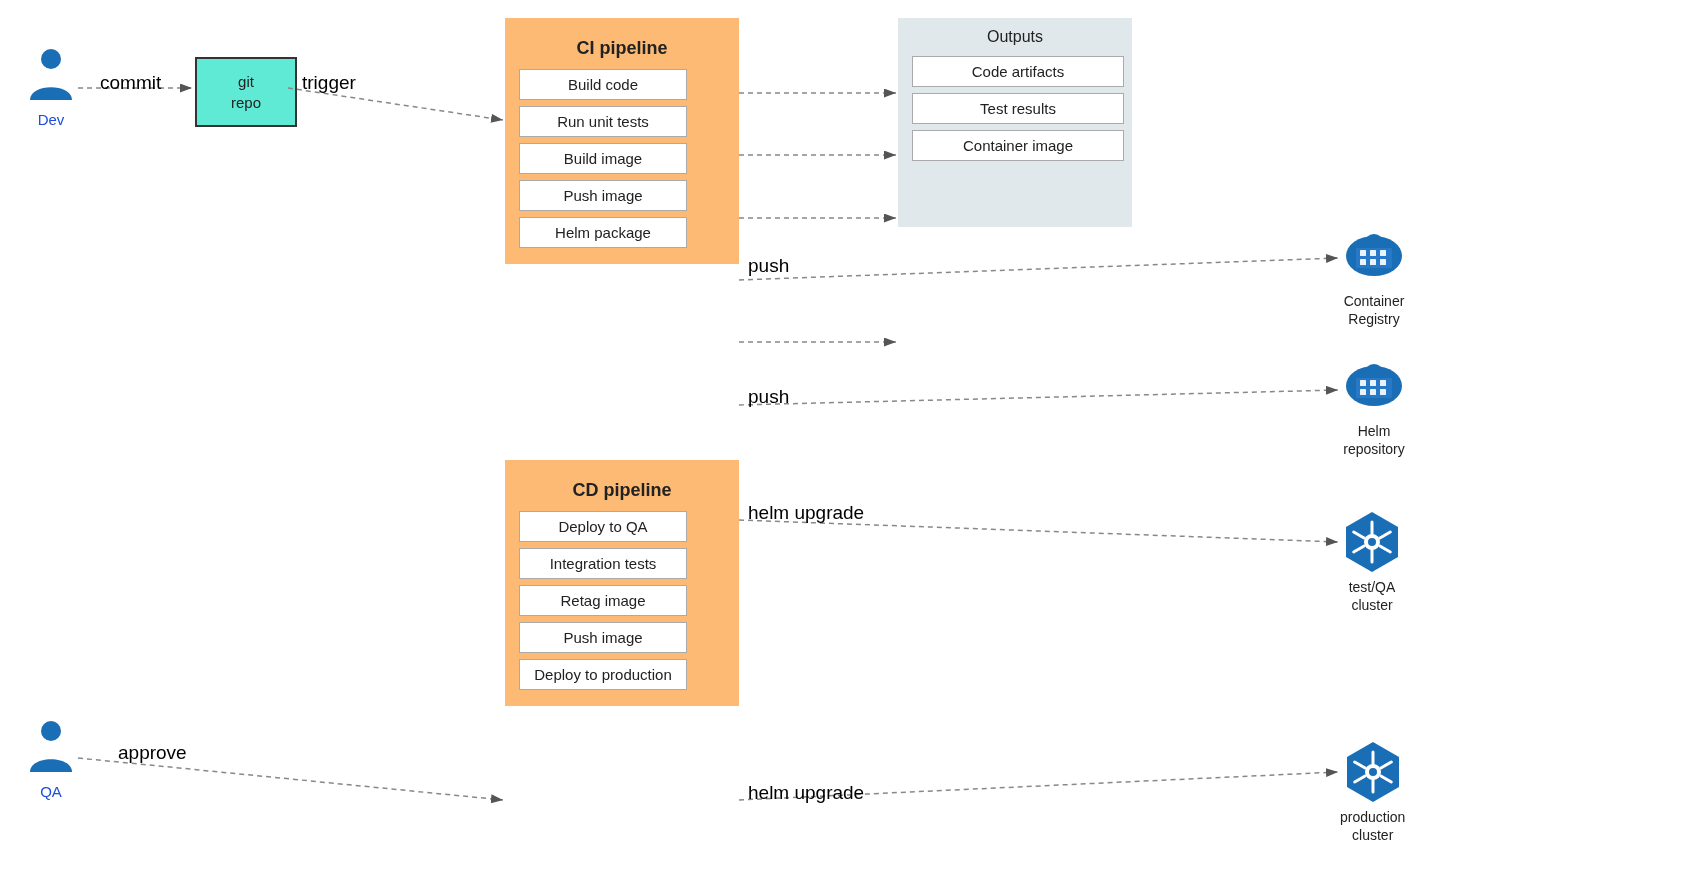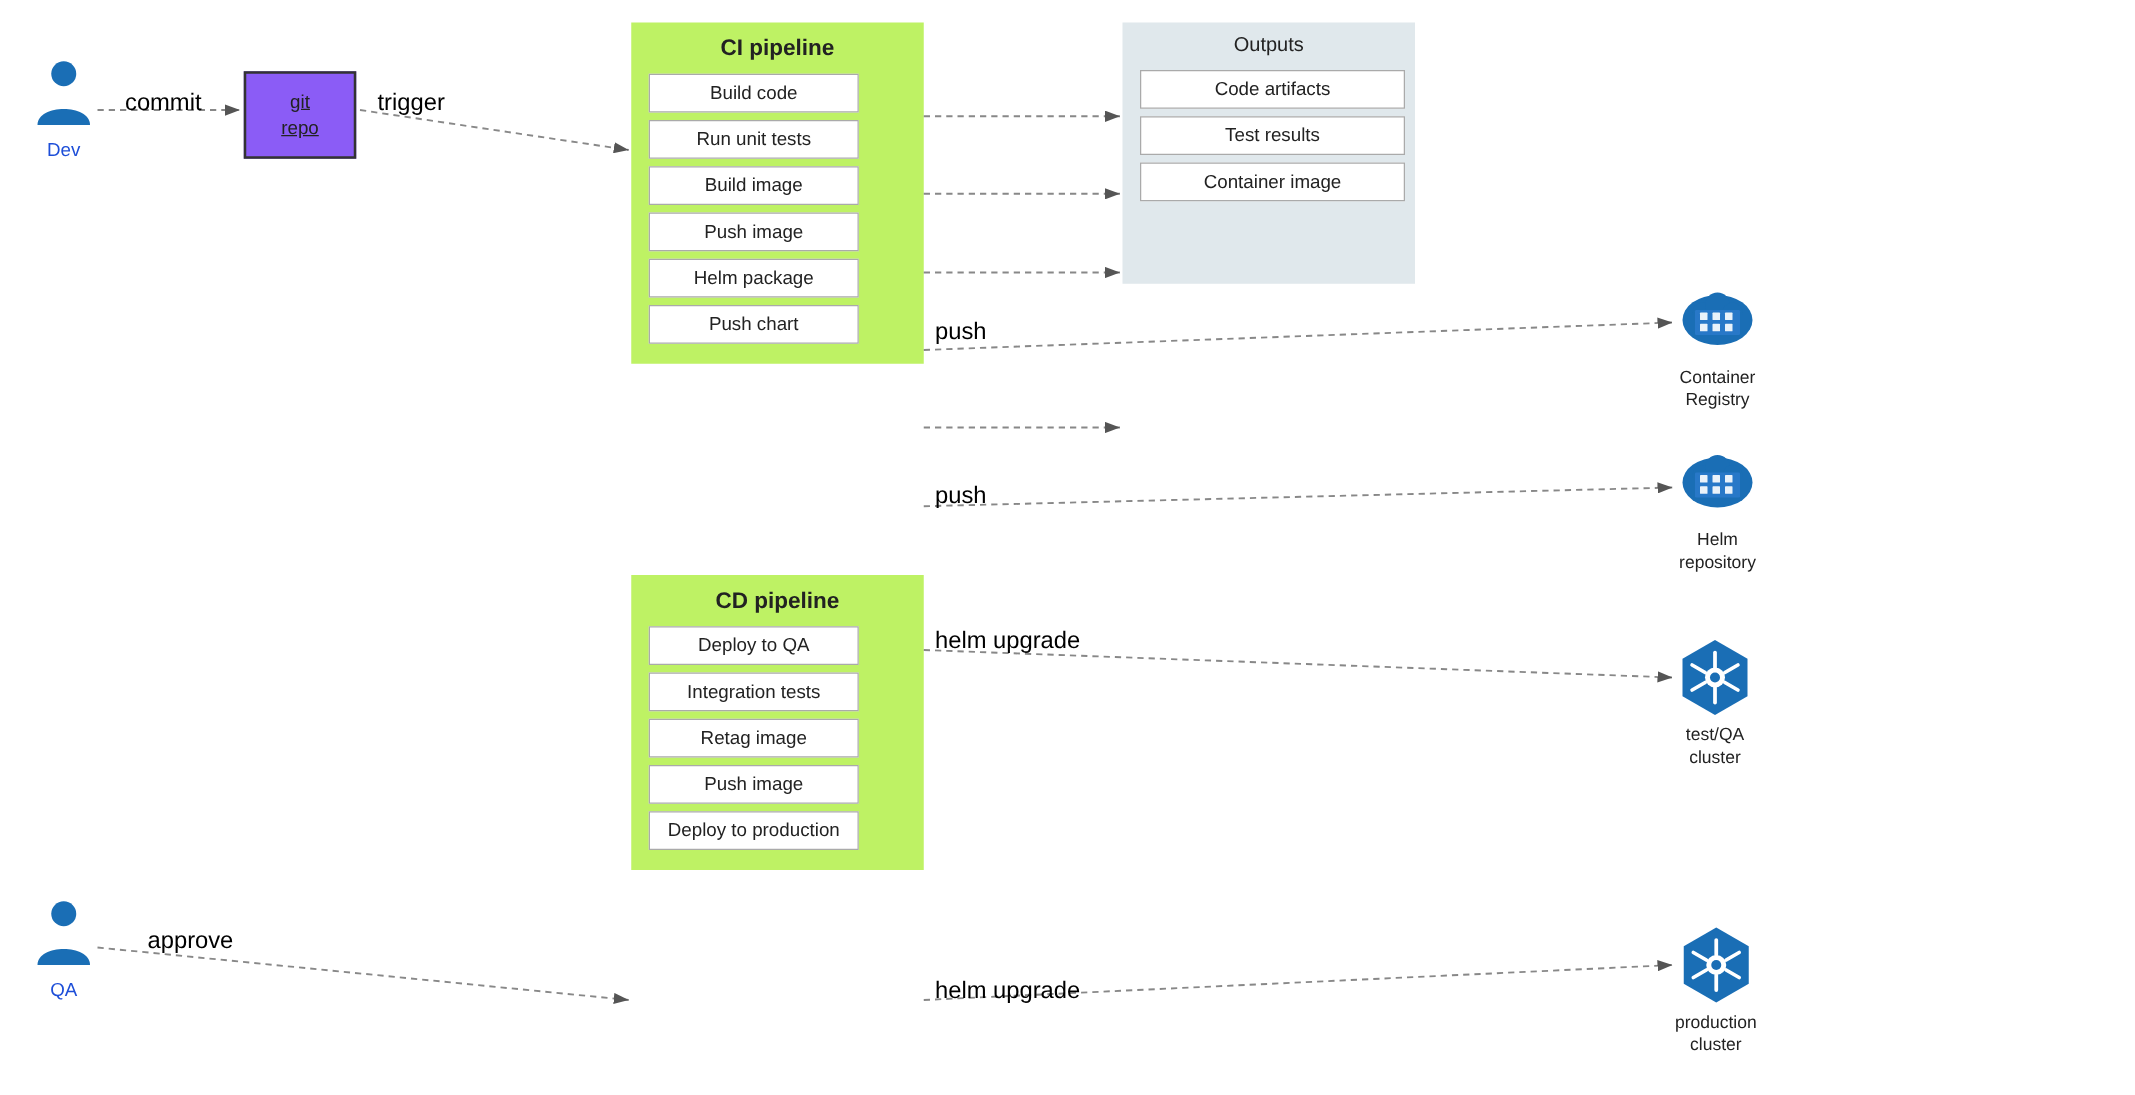--- a/index.html
+++ b/index.html
@@ -37,38 +37,37 @@
       font-size: 15px;
       font-weight: 400;
       color: #1d4ed8;
       text-align: center;
     }
 
     
     .git-repo-box {
       position: absolute;
       border: 2px solid #333;
-      background: #8b5cf6;
+      background: #5eead4;
       display: flex;
       align-items: center;
       justify-content: center;
       text-align: center;
       font-size: 15px;
       line-height: 1.4;
-      width: 90px;
+      width: 102px;
       height: 70px;
-      text-decoration: underline;
     }
 
     
     .pipeline-panel {
       position: absolute;
-      background: #bef264;
+      background: #fdba74;
       border: none;
-      padding: 10px 14px 14px 14px;
+      padding: 20px 14px 14px 14px;
     }
     .pipeline-title {
       font-size: 18px;
       font-weight: 700;
       text-align: center;
       margin-bottom: 10px;
       color: #222;
     }
 
     
@@ -169,21 +168,20 @@
     <span>git<br>repo</span>
   </div>
 
   <div class="pipeline-panel" style="left:505px; top:18px; width:234px; padding-bottom:16px;">
     <div class="pipeline-title">CI pipeline</div>
     <div class="step-box">Build code</div>
     <div class="step-box">Run unit tests</div>
     <div class="step-box">Build image</div>
     <div class="step-box">Push image</div>
     <div class="step-box">Helm package</div>
-    <div class="step-box">Push chart</div>
   </div>
 
   <div class="outputs-panel" style="left:898px; top:18px; width:234px; background:#e0e8ec; padding-bottom:16px;">
     <div class="outputs-title">Outputs</div>
     <div class="output-box">Code artifacts</div>
     <div class="output-box">Test results</div>
     <div class="output-box">Container image</div>
     <div style="height:44px;"></div>
   </div>
 

